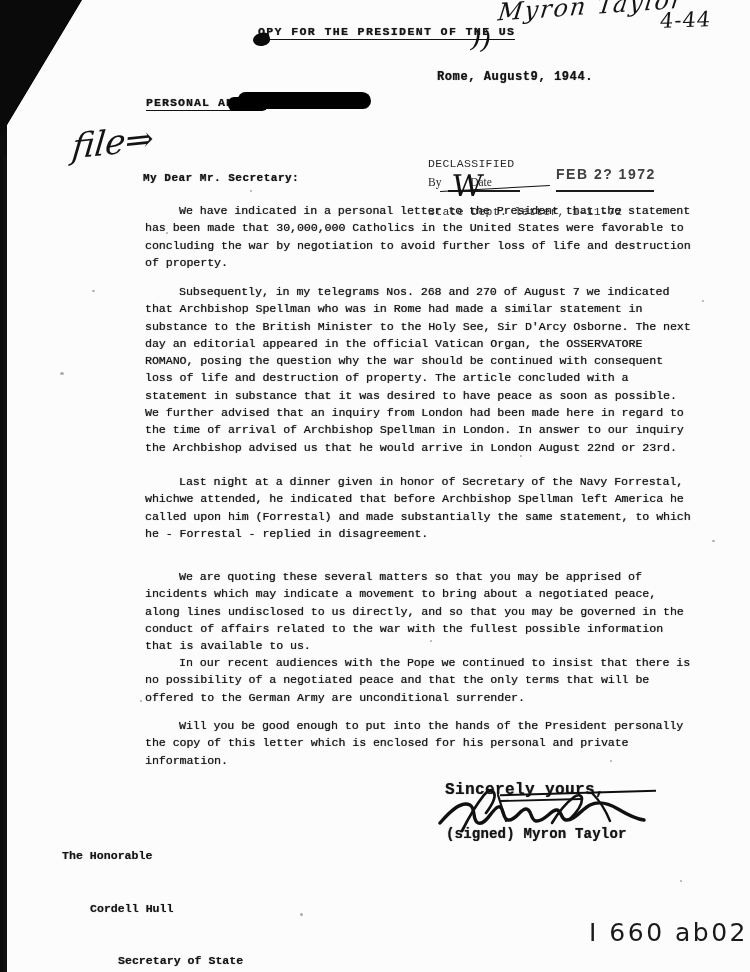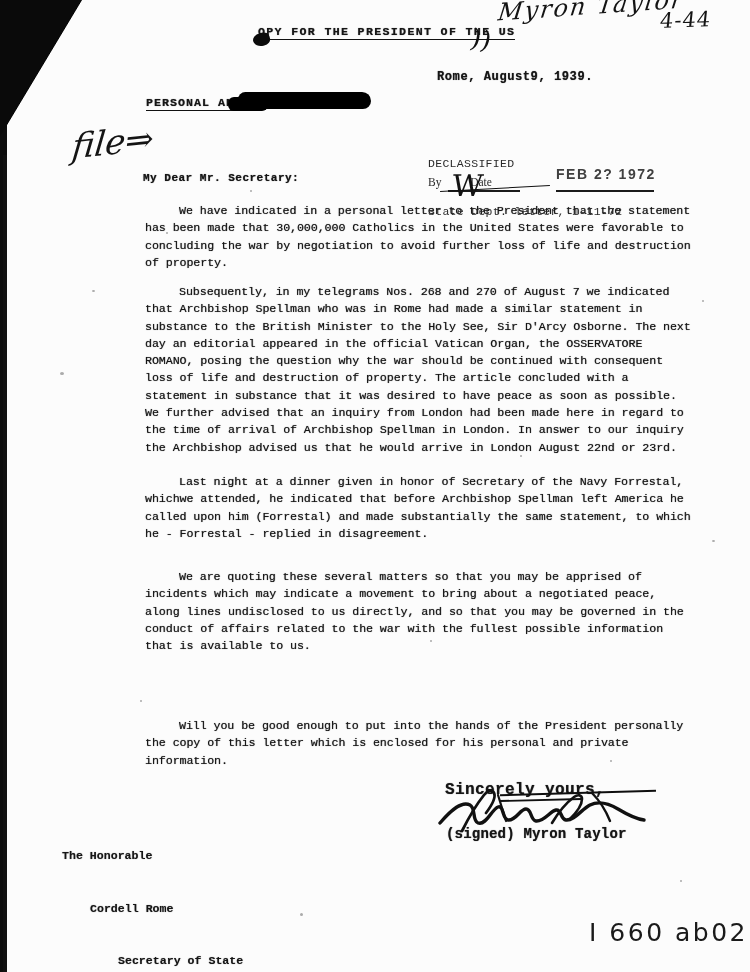--- a/index.html
+++ b/index.html
@@ -320,21 +320,21 @@
   <div class="speck" style="left:250px;top:190px;width:2px;height:2px;"></div>
   <div class="speck" style="left:680px;top:880px;width:2px;height:2px;"></div>
 
   <div id="hand-top">Myron Taylor</div>
   <div id="hand-date44">4-44</div>
 
   <div id="hdr-blot-left"></div>
   <div class="tw" id="hdr-copy">OPY FOR THE PRESIDENT OF THE US</div>
   <div id="hand-usa-mark">))</div>
 
-  <div class="tw" id="datum">Rome, August9, 1939.</div>
+  <div class="tw" id="datum">Rome, August9, 1944.</div>
 
   <div class="tw" id="personal">PERSONAL AND D</div>
   <div id="redaction2"></div>
   <div id="redaction"></div>
   <div id="hand-file">
     <span>file</span><span>⇒</span>
   </div>
 
   <div id="declass">
     <span class="l1">DECLASSIFIED</span>
@@ -346,36 +346,37 @@
   <div id="declass-initial">W</div>
   <div id="declass-strike"></div>
   <div id="date-stamp">FEB 2? 1972</div>
 
   <div class="tw" id="salutation">My Dear Mr. Secretary:</div>
 
   <div class="para" id="p1">We have indicated in a personal letter to the President that the statement has been made that 30,000,000 Catholics in the United States were favorable to concluding the war by negotiation to avoid further loss of life and destruction of property.</div>
   <div class="para" id="p2">Subsequently, in my telegrams Nos. 268 and 270 of August 7 we indicated that Archbishop Spellman who was in Rome had made a similar statement in substance to the British Minister to the Holy See, Sir D'Arcy Osborne.  The next day an editorial appeared in the official Vatican Organ, the OSSERVATORE ROMANO, posing the question why the war should be continued with consequent loss of life and destruction of property.  The article concluded with a statement in substance that it was desired to have peace as soon as possible. We further advised that an inquiry from London had been made here in regard to the time of arrival of Archbishop Spellman in London. In answer to our inquiry the Archbishop advised us that he would arrive in London August 22nd or 23rd.</div>
   <div class="para" id="p3">Last night at a dinner given in honor of Secretary of the Navy Forrestal, whichwe attended, he indicated that before Archbishop Spellman left America he called upon him (Forrestal) and made substantially the same statement, to which he - Forrestal - replied in disagreement.</div>
   <div class="para" id="p4">We are quoting these several matters so that you may be apprised of incidents which may indicate a movement to bring about a negotiated peace, along lines undisclosed to us directly, and so that you may be governed in the conduct of affairs related to the war with the fullest possible information that is available to us.</div>
+  <div class="para" id="p5">In our recent audiences with the Pope we continued to insist that there is no possibility of a negotiated peace and that the only terms that will be offered to the German Army are unconditional surrender.</div>
   <div class="para" id="p6">Will you be good enough to put into the hands of the President personally the copy of this letter which is enclosed for his personal and private information.</div>
 
   <div class="tw" id="closing">Sincerely yours,</div>
   <div id="sig-rule"></div>
   <svg id="signature" viewBox="0 0 230 60" xmlns="http://www.w3.org/2000/svg">
     <path d="M8,44 C20,30 30,22 38,26 C44,29 40,42 46,44 C54,47 60,30 66,28 C72,26 70,40 76,41 C84,42 88,30 94,30 C100,30 98,41 104,42 C112,43 118,32 124,31 C130,30 128,40 134,41 C142,42 150,30 158,26 C166,22 176,24 186,30 C196,36 204,40 212,41" fill="none" stroke="#111" stroke-width="3.4" stroke-linecap="round" stroke-linejoin="round"></path>
     <path d="M30,52 C36,40 44,26 52,16 C56,11 60,10 62,14 C64,18 60,26 54,34" fill="none" stroke="#111" stroke-width="2.8" stroke-linecap="round" fill-opacity="0"></path>
     <path d="M120,44 C126,34 134,24 142,18 C146,15 150,16 150,20 C150,26 144,34 138,40" fill="none" stroke="#111" stroke-width="2.6" stroke-linecap="round"></path>
     <path d="M66,16 L74,42" fill="none" stroke="#111" stroke-width="2.2" stroke-linecap="round"></path>
     <path d="M160,14 C168,22 174,32 178,42" fill="none" stroke="#111" stroke-width="2.4" stroke-linecap="round"></path>
     <path d="M68,22 L150,20" fill="none" stroke="#111" stroke-width="1.8" stroke-linecap="round"></path>
   </svg>
   <div class="tw" id="signed-by">(signed) Myron Taylor</div>
 
   <div id="addr">
     <span class="i1">The Honorable</span>
-    <span class="i2">Cordell Rome</span>
+    <span class="i2">Cordell Hull</span>
     <span class="i3">Secretary of State</span>
     
   </div>
 
   <div id="archival">I 660 ab02</div>
 
 </div>
 
 </body></html>

